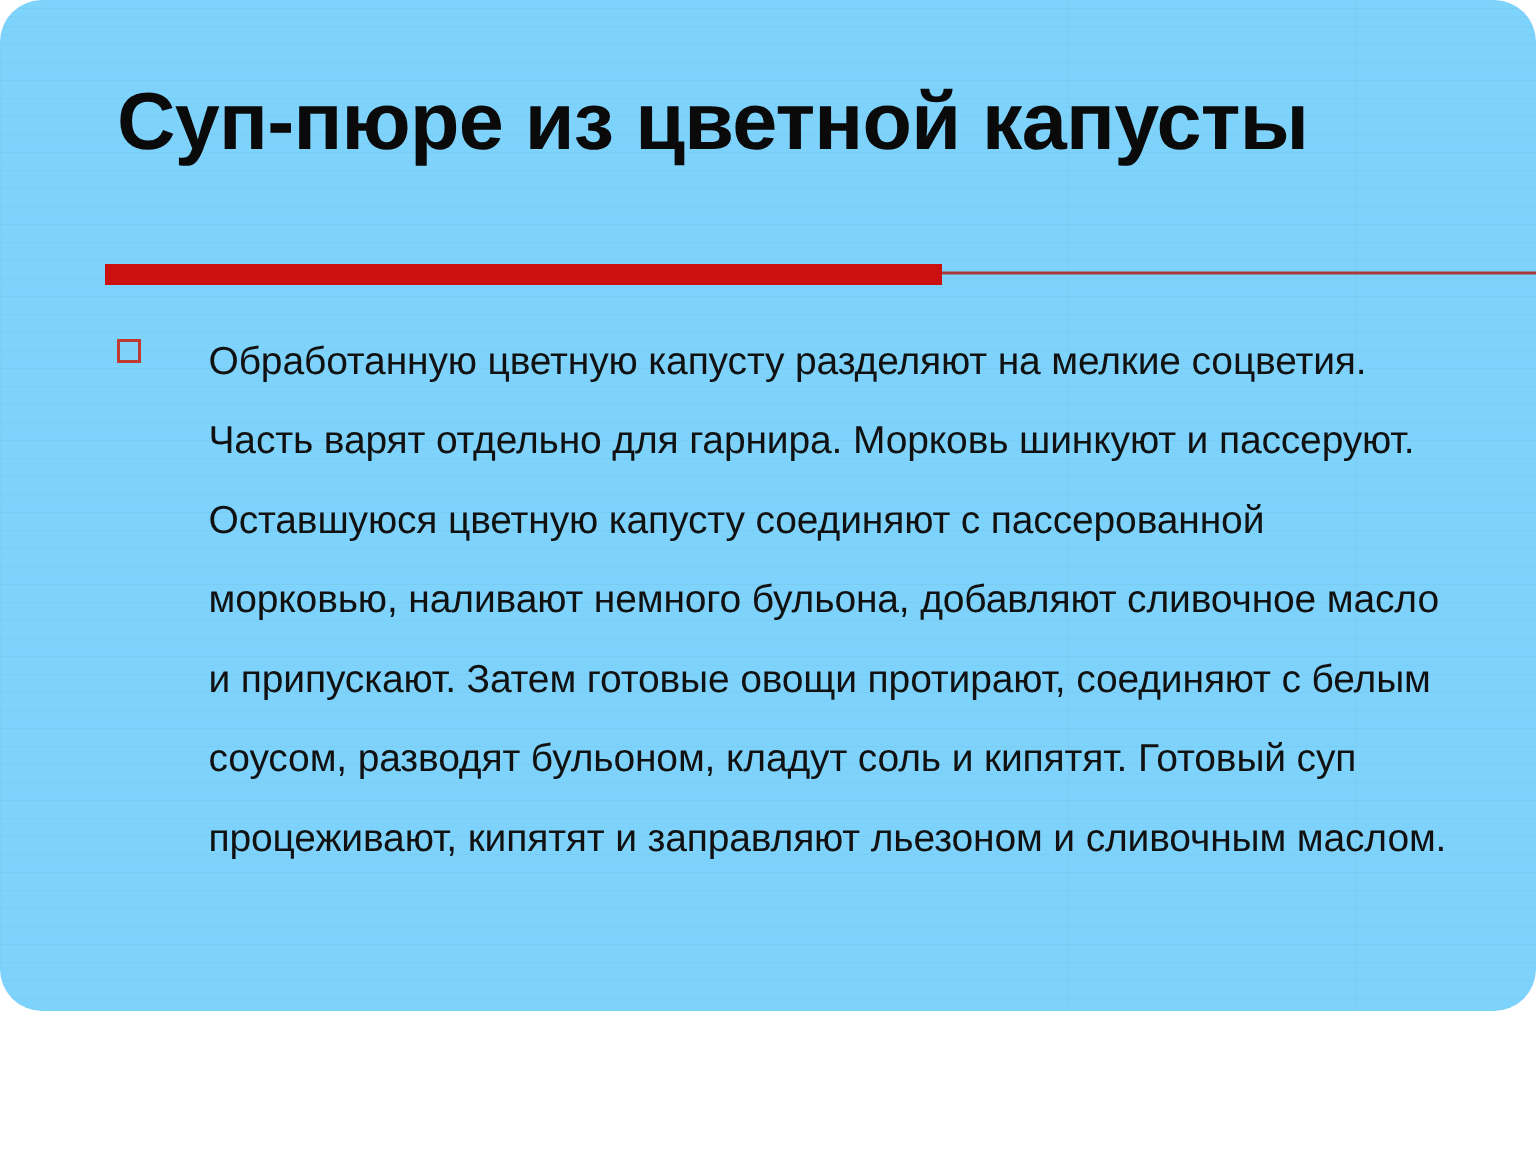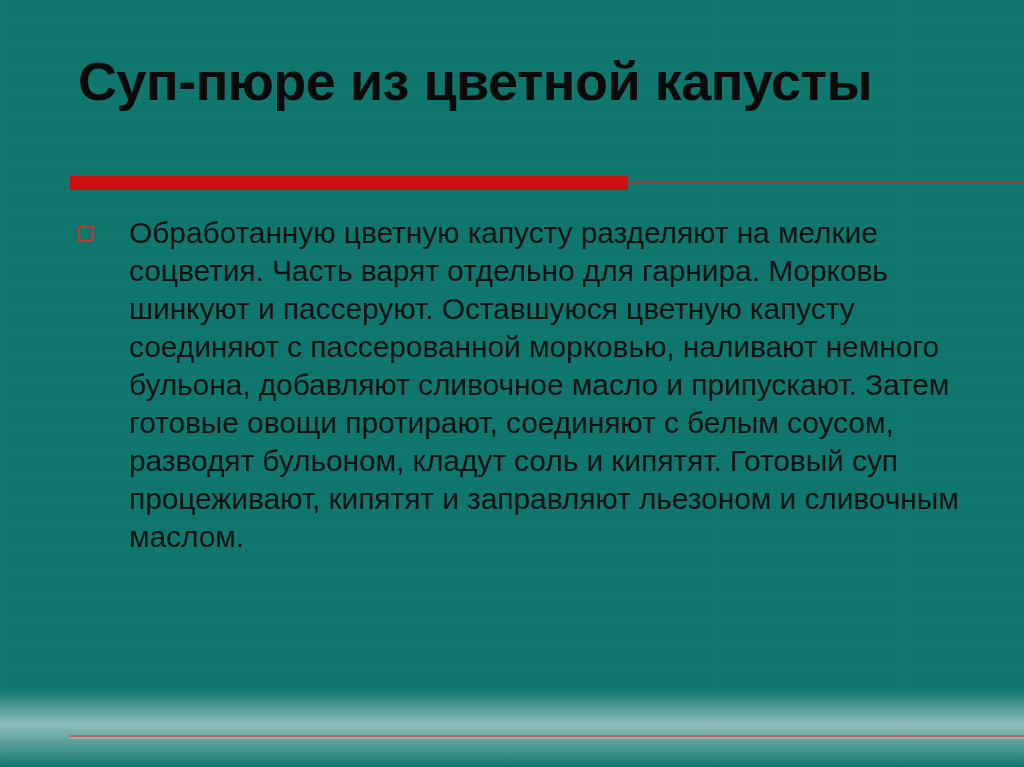--- a/index.html
+++ b/index.html
@@ -11,24 +11,25 @@
     height: 767px;
     overflow: hidden;
     font-family: "Liberation Sans", "DejaVu Sans", sans-serif;
     background: #ffffff;
   }
 
   
   .slide {
     position: relative;
     width: 1024px;
-    height: 767px;
+    height: 674px;
     box-sizing: border-box;
-    background-color: #0f766e;
+    background-color: #7dd3fc;
     overflow: hidden;
+    border-radius: 28px;
   }
 
   
   .bg-stripes {
     position: absolute;
     inset: 0;
     background-image:
       repeating-linear-gradient(
         to bottom,
         rgba(0,0,0,0.000) 0px,
@@ -120,23 +121,23 @@
     width: 16px;
     height: 16px;
     box-sizing: border-box;
     border: 2px solid #C03A32;
     background: transparent;
     margin-top: 12px;
     margin-right: 0px;
   }
   .bullet-text {
     flex: 1 1 auto;
-    margin-left: 35px;
-    font-size: 30px;
-    line-height: 38px;
+    margin-left: 45px;
+    font-size: 26px;
+    line-height: 53px;
     color: #111111;
     letter-spacing: -0.1px;
   }
 
   
   .bottom-rule {
     position: absolute;
     left: 70px;
     top: 735px;
     width: 954px;

